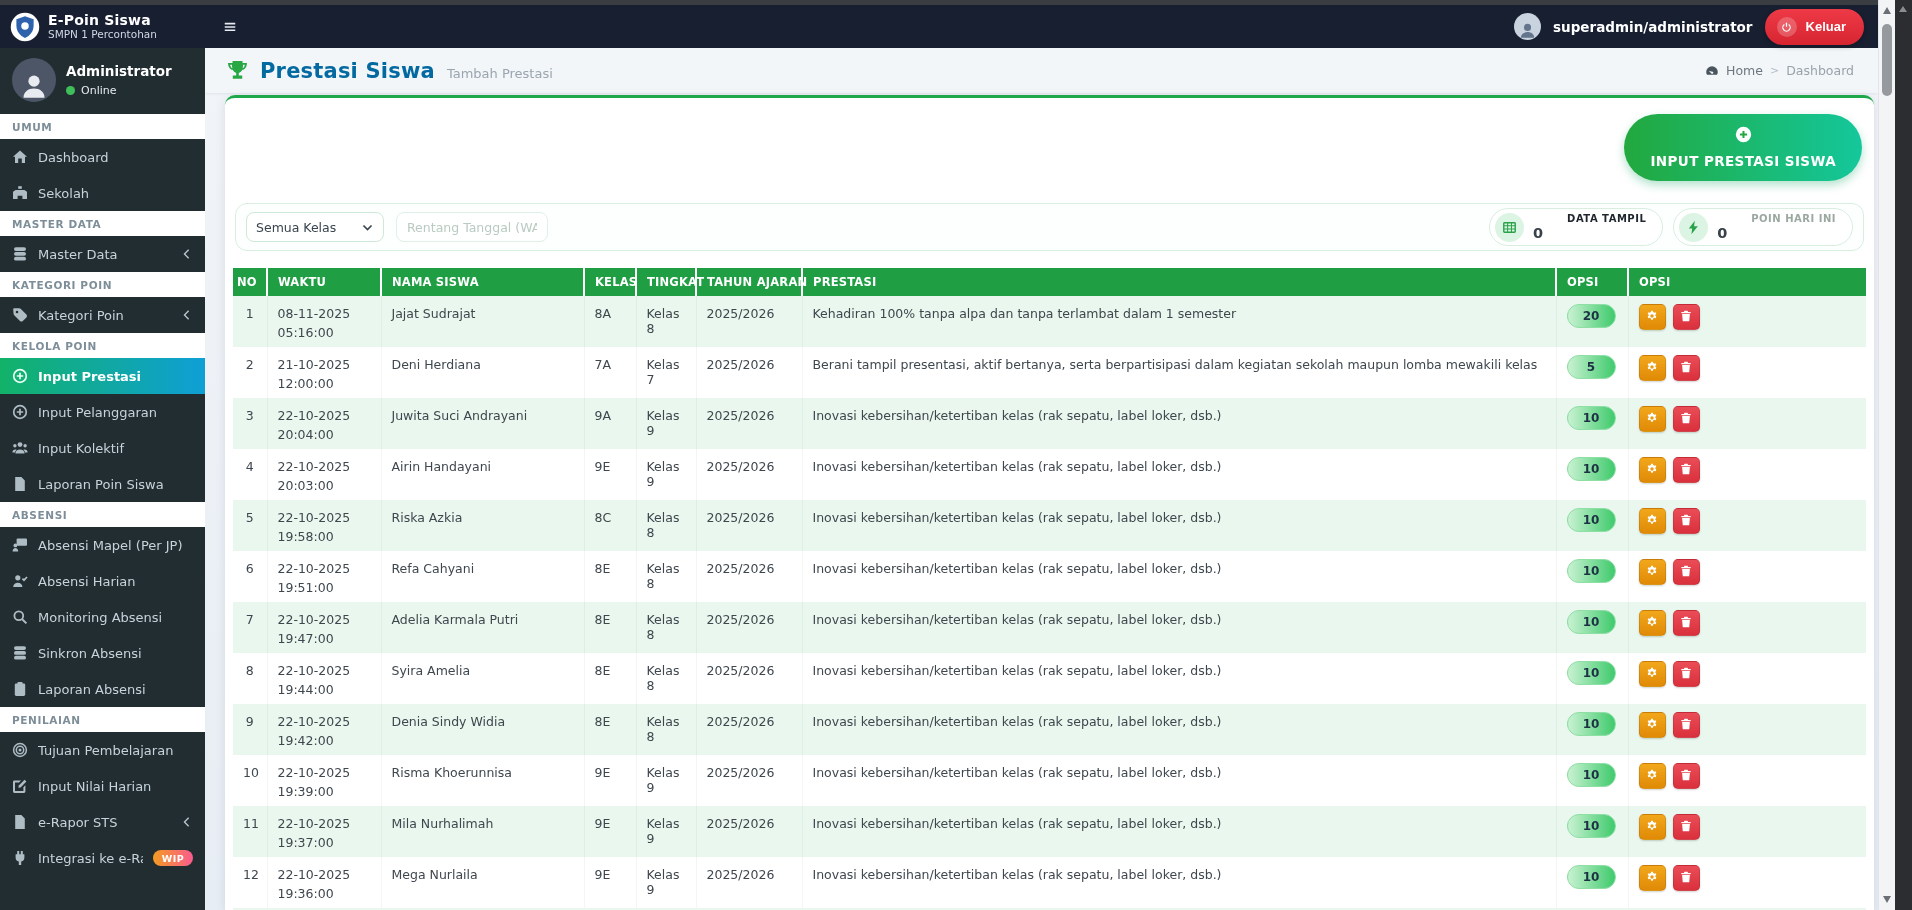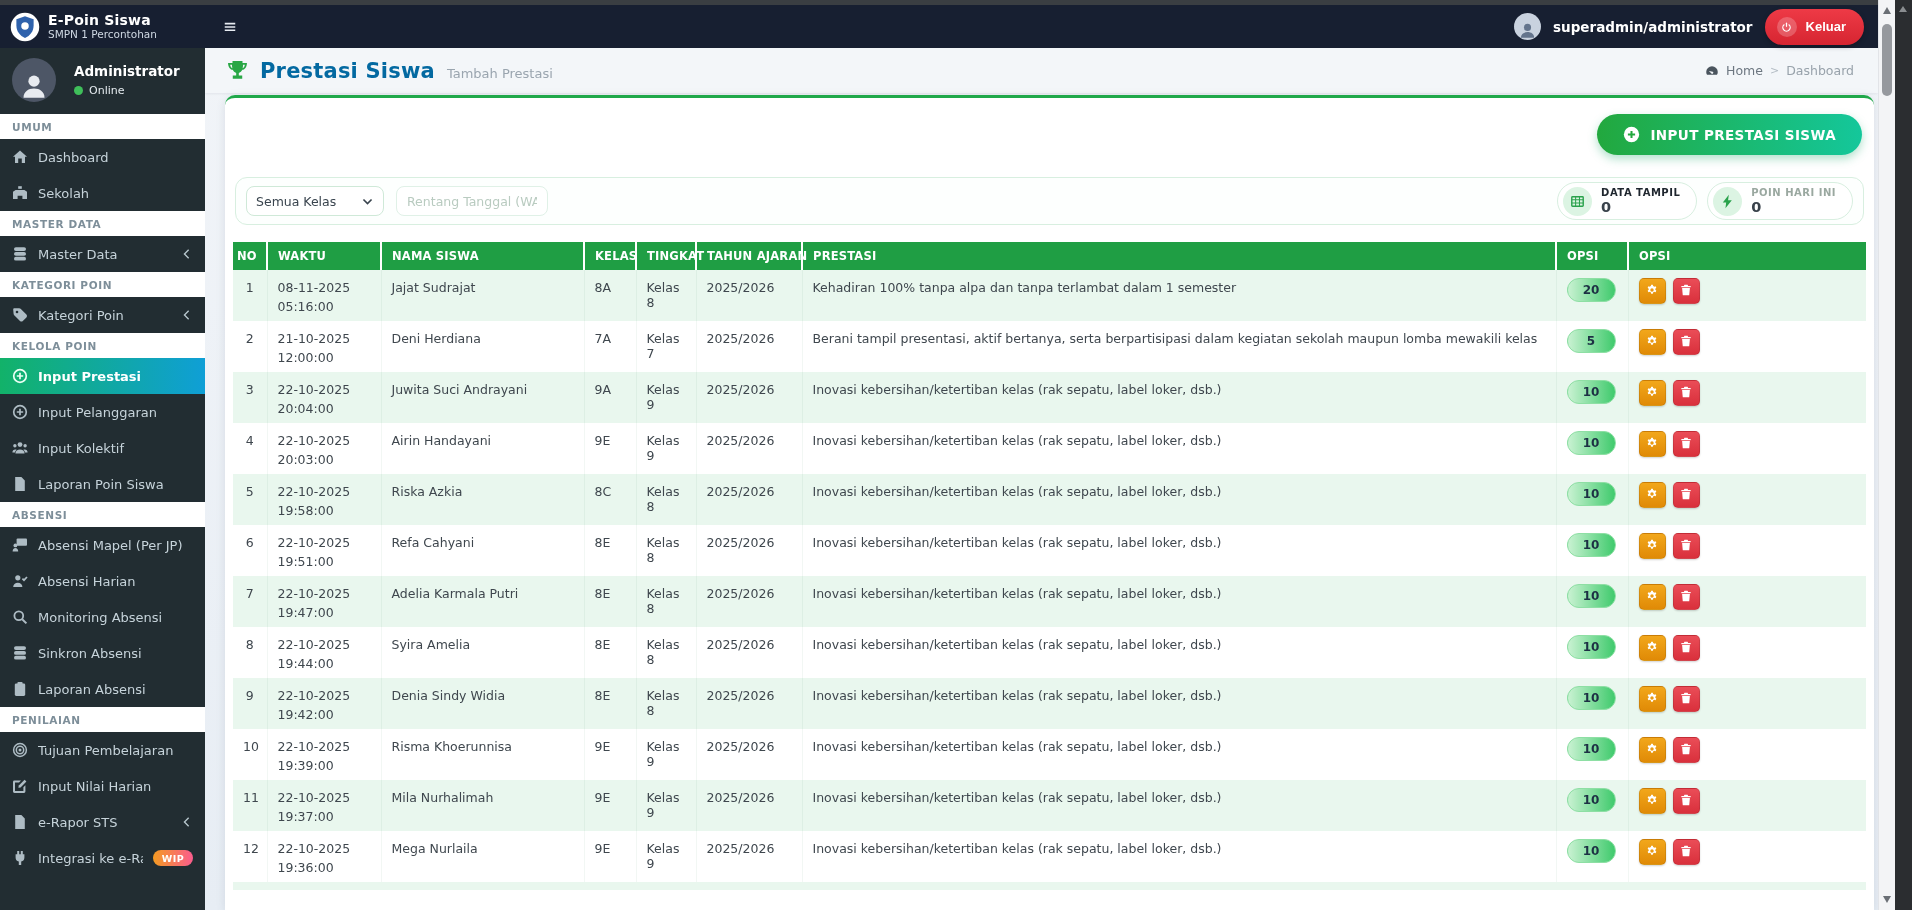--- a/index.html
+++ b/index.html
@@ -16,21 +16,21 @@
   .vscroll .thumb { position:absolute; left:3px; top:24px; width:10px; height:72px; background:#96999e; border-radius:6px; }
   .winstrip { position:absolute; top:0; right:0; width:17px; height:910px; background:#2b2d30; z-index:70; }
   .winstrip .mini { position:absolute; top:6px; left:4px; width:0; height:0; border-left:4px solid transparent; border-right:4px solid transparent; border-bottom:6px solid #8a8d90; }
 
   
   .sidebar { position:absolute; left:0; top:5px; width:205px; height:905px; background:#222d32; z-index:30; }
   .brand { height:43px; background:#171f31; display:flex; align-items:center; gap:8px; padding:0 10px; }
   .brand .logo { width:30px; height:30px; flex:0 0 30px; }
   .brand .bt { color:#fff; font-size:14px; font-weight:700; line-height:15px; letter-spacing:.2px; }
   .brand .bs { color:#cfd8e3; font-size:10.5px; line-height:12px; }
-  .userpanel { display:flex; align-items:center; gap:18px; padding:10px 12px 12px; }
+  .userpanel { display:flex; align-items:center; gap:10px; padding:10px 12px 12px; }
   .userpanel .avatar { width:44px; height:44px; border-radius:50%; background:#4d5666; color:#e8ebf0; display:flex; align-items:center; justify-content:center; overflow:hidden; }
   .userpanel .avatar svg { width:30px; height:30px; margin-top:6px; }
   .userpanel .uname { color:#fff; font-size:13.5px; font-weight:700; margin-bottom:5px; }
   .userpanel .ustat { color:#e6ecf0; font-size:11px; display:flex; align-items:center; gap:6px; }
   .userpanel .dot { width:9px; height:9px; border-radius:50%; background:#3fbf5a; display:inline-block; }
   .nav-header { background:#ffffff; color:#7d8e99; font-size:10.5px; font-weight:700; letter-spacing:.6px; padding:7px 12px 6px; }
   .nav-item { height:36px; display:flex; align-items:center; gap:10px; padding:0 12px; color:#c6d3da; font-size:13px; cursor:pointer; }
   .nav-item .ic { width:16px; height:16px; flex:0 0 16px; color:#aebcc4; display:inline-flex; }
   .nav-item .lbl { flex:1 1 auto; white-space:nowrap; overflow:hidden; }
   .nav-item.active { background:linear-gradient(90deg,#12b269,#0f9fd6); color:#fff; font-weight:600; }
@@ -61,35 +61,35 @@
   .breadcrumb .ic { width:14px; height:14px; color:#4a545e; display:inline-flex; }
   .breadcrumb .sep { color:#b3bcc4; font-size:11px; }
   .breadcrumb .crumb2 { color:#98a2ab; }
 
   
   .card { margin:2px 4px 0 20px; height:815px; background:#fff; border-top:3px solid #1fa84a; border-radius:10px 10px 0 0; box-shadow:0 2px 10px rgba(70,90,110,.14); padding:10px 8px 0; position:relative; }
   .card-title { display:flex; align-items:center; gap:9px; padding:2px 6px; }
   .card-title .ic { width:18px; height:18px; color:#28a745; display:inline-flex; }
   .card-title span { font-size:15px; font-weight:600; color:#49535d; }
   .btn-row { display:flex; justify-content:flex-end; padding:6px 4px 0; }
-  .add-btn { display:flex; align-items:center; gap:10px; background:linear-gradient(90deg,#22a83e,#14c79b); color:#fff; border:none; border-radius:999px; padding:12px 26px; font-size:13.5px; font-weight:700; letter-spacing:.4px; cursor:pointer; box-shadow:0 4px 10px rgba(32,170,110,.35); font-family:inherit; }
+  .add-btn { display:flex; align-items:center; gap:10px; background:linear-gradient(90deg,#22a83e,#14c79b); color:#fff; border:none; border-radius:999px; padding:12px 26px; font-size:13.5px; font-weight:700; letter-spacing:.4px; cursor:pointer; box-shadow:0 4px 10px rgba(32,170,110,.35); font-family:inherit;flex-direction:column; }
   .add-btn .ic { width:17px; height:17px; display:inline-flex; }
 
   
   .filter-bar { margin:22px 2px 0; border:1px solid #d8efe0; border-radius:12px; background:#fdfffe; height:48px; display:flex; align-items:center; gap:12px; padding:0 10px; }
   .class-select { width:138px; height:30px; border:1px solid #cfe9d8; border-radius:8px; background:#fff; display:flex; align-items:center; padding:0 9px; font-size:12.5px; color:#39444e; cursor:pointer; }
   .class-select .cs-label { flex:1; }
   .class-select .chev { width:13px; height:13px; color:#39444e; display:inline-flex; }
   .date-input { width:152px; height:30px; border:1px solid #e0f1e7; border-radius:8px; background:#fff; font-size:12.5px; color:#5c6b60; padding:0 10px; outline:none; font-family:inherit; }
   .date-input::placeholder { color:#b9cbc0; }
   .stats { margin-left:auto; display:flex; align-items:center; gap:10px; }
   .stat-chip { display:flex; align-items:center; gap:9px; border:1px solid #d8efe0; border-radius:999px; padding:4px 16px 4px 5px; height:38px; background:#fff; }
   .stat-chip .sic { width:29px; height:29px; border-radius:50%; background:#dcf4e3; color:#2aa24c; display:flex; align-items:center; justify-content:center; }
   .stat-chip .sic svg { width:15px; height:15px; }
-  .stat-chip .sl { font-size:10px; font-weight:700; letter-spacing:.5px; color:#1f262e; line-height:12px; }
+  .stat-chip .sl { font-size:10px; font-weight:700; letter-spacing:.5px; color:#1f262e; line-height:12px;margin-left:34px; }
   .stat-chip .sv { font-size:14.5px; font-weight:700; color:#39424b; line-height:16px; }
   .stat-chip.dim .sl { color:#9aa8a0; }
 
   
   .tablewrap { margin-top:17px; }
   table { width:100%; border-collapse:collapse; table-layout:fixed; }
   thead th { background:#1f9e44; color:#fff; font-size:11.5px; font-weight:700; letter-spacing:.2px; text-align:left; padding:7px 10px; border-left:2px solid #fff; white-space:nowrap; }
   thead th:first-child { border-left:none; text-align:center; padding-left:4px; }
   tbody td { vertical-align:top; font-size:12.5px; color:#3f474e; padding:10px 10px 0; height:51px; border-left:1px solid rgba(40,120,70,.06); }
   tbody td:first-child { border-left:none; text-align:center; }

